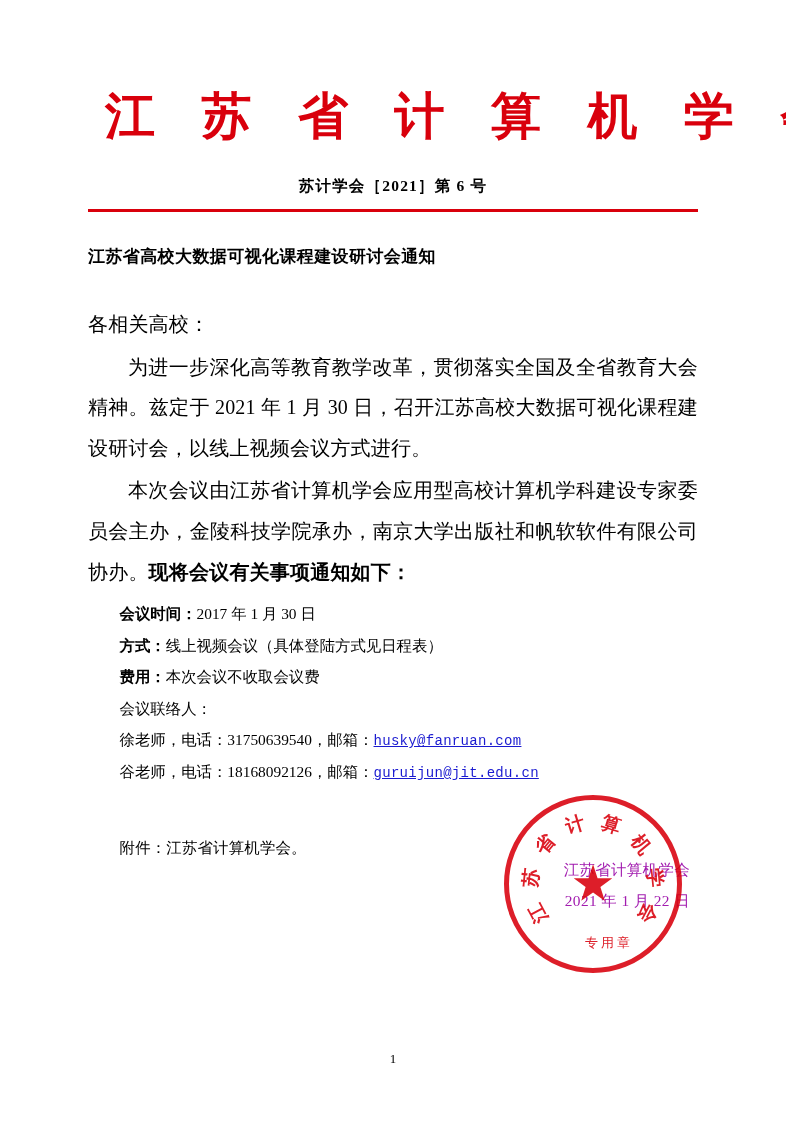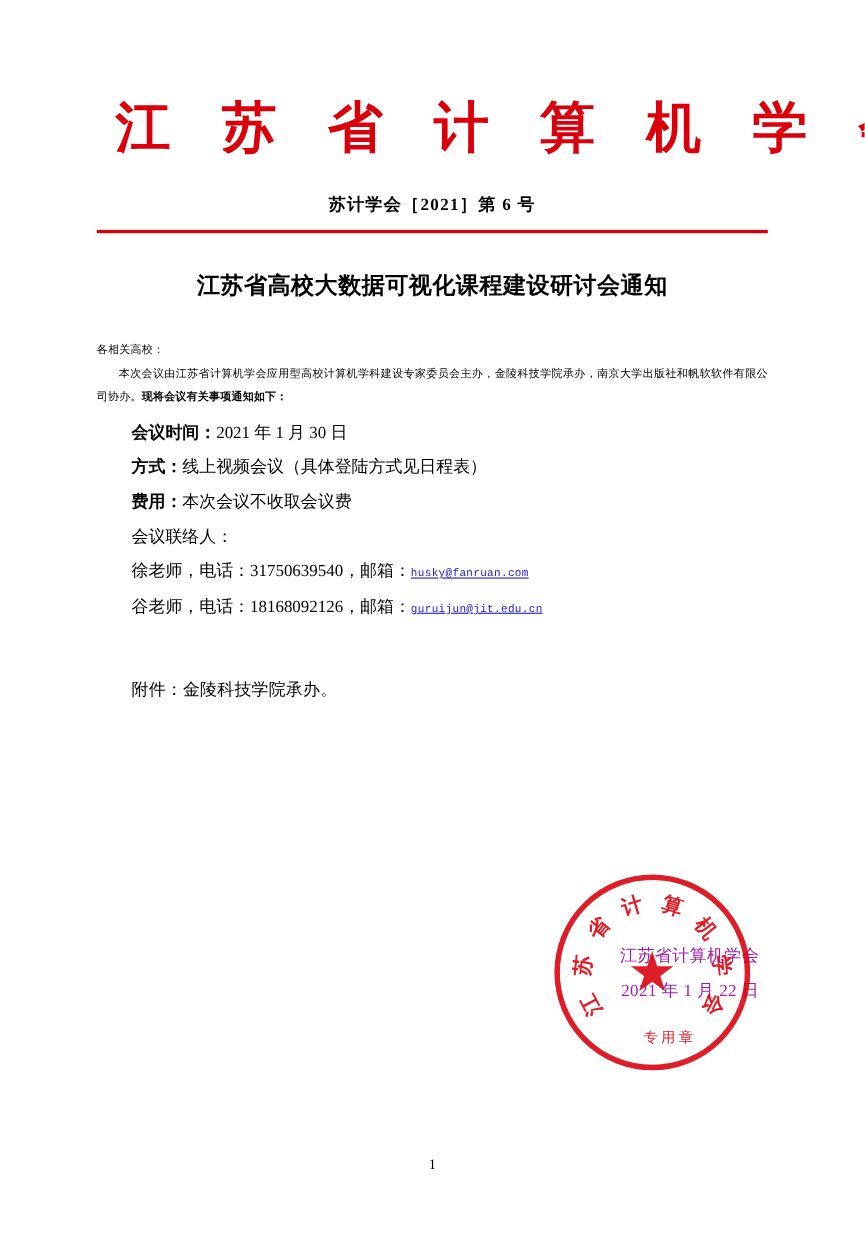--- a/index.html
+++ b/index.html
@@ -49,31 +49,31 @@
   .red-rule {
     margin-top: 12px;
     height: 3px;
     background: #d9000c;
     width: 100%;
   }
 
   
   .doc-title {
     margin-top: 33px;
-    text-align: center;
-    font-size: 21px;
+    text-align: left;
+    font-size: 17px;
     font-weight: bold;
     letter-spacing: 0.4px;
     font-family: "Liberation Serif", "DejaVu Serif", serif;
   }
 
   
   .body-block {
     margin-top: 36px;
-    font-size: 10px;
+    font-size: 20px;
     line-height: 2.03;
     letter-spacing: 0.2px;
   }
   .salutation {
     margin: 0 0 2px 0;
   }
   .para {
     margin: 0;
     text-indent: 2em;
     text-align: justify;
@@ -98,21 +98,21 @@
   .detail-label {
     font-weight: bold;
   }
   .detail-label-plain {
     font-weight: normal;
   }
   .mail-link {
     color: #1a1ad0;
     text-decoration: underline;
     font-family: "Liberation Mono", "DejaVu Sans Mono", monospace;
-    font-size: 10px;
+    font-size: 14px;
     letter-spacing: 0.3px;
   }
   .mono-num {
     font-family: "Liberation Serif", "DejaVu Serif", serif;
   }
 
   .attachment {
     margin-top: 50px;
     font-size: 15.4px;
     padding-left: 2.05em;
@@ -201,47 +201,48 @@
   <div class="masthead">
     <div class="masthead-title">江 苏 省 计 算 机 学 会</div>
     <div class="doc-number">苏计学会［2021］第 6 号</div>
     <div class="red-rule"></div>
   </div>
 
   <div class="doc-title">江苏省高校大数据可视化课程建设研讨会通知</div>
 
   <div class="body-block">
     <p class="salutation">各相关高校：</p>
+    <p class="para">为进一步深化高等教育教学改革，贯彻落实全国及全省教育大会精神。兹定于 2021 年 1 月 30 日，召开江苏高校大数据可视化课程建设研讨会，以线上视频会议方式进行。</p>
     <p class="para">
       <span>本次会议由江苏省计算机学会应用型高校计算机学科建设专家委员会主办，金陵科技学院承办，南京大学出版社和帆软软件有限公司协办。</span><span class="strong">现将会议有关事项通知如下：</span>
     </p>
   </div>
 
   <div class="details">
     <div class="detail-row">
-      <span class="detail-label">会议时间：</span><span class="mono-num">2021 年 1 月 30 日</span>
+      <span class="detail-label">会议时间：</span><span class="mono-num">2017 年 1 月 30 日</span>
     </div>
     <div class="detail-row">
       <span class="detail-label">方式：</span><span>线上视频会议（具体登陆方式见日程表）</span>
     </div>
     <div class="detail-row">
       <span class="detail-label">费用：</span><span>本次会议不收取会议费</span>
     </div>
     <div class="detail-row">
       <span class="detail-label-plain">会议联络人：</span>
     </div>
     <div class="detail-row">
       <span>徐老师，电话：</span><span class="mono-num">31750639540</span><span>，邮箱：</span><a class="mail-link" href="#">husky@fanruan.com</a>
     </div>
     <div class="detail-row">
       <span>谷老师，电话：</span><span class="mono-num">18168092126</span><span>，邮箱：</span><a class="mail-link" href="#">guruijun@jit.edu.cn</a>
     </div>
   </div>
 
-  <div class="attachment">附件：金陵科技学院承办。</div>
+  <div class="attachment">附件：江苏省计算机学会。</div>
 
   <div class="sign-area">
     <div class="sign-org">江苏省计算机学会</div>
     <div class="sign-date">2021 年 1 月 22 日</div>
   </div>
 
   <div class="seal">
     <div class="seal-text" id="seal-arc">
         <span class="seal-char" style="transform: translate(-54.7px, 29.1px) rotate(-118deg);">江</span>
         <span class="seal-char" style="transform: translate(-61.7px, -6.2px) rotate(-84.3deg);">苏</span>

